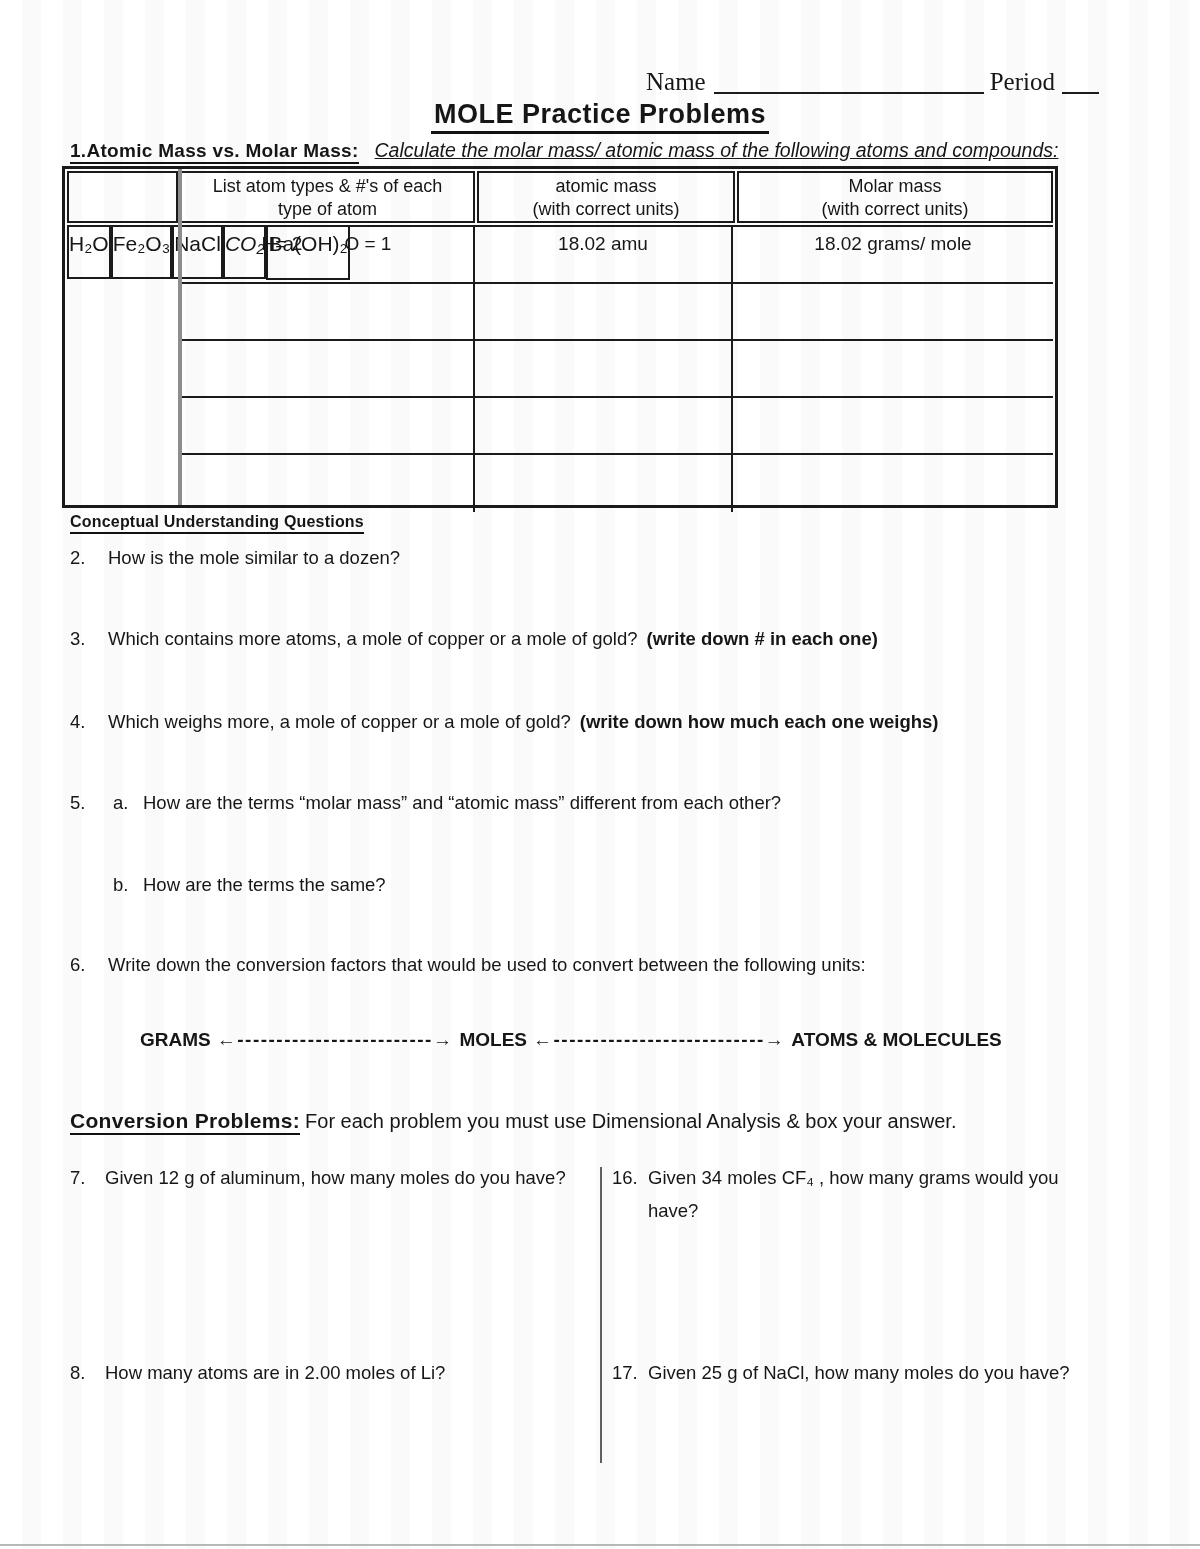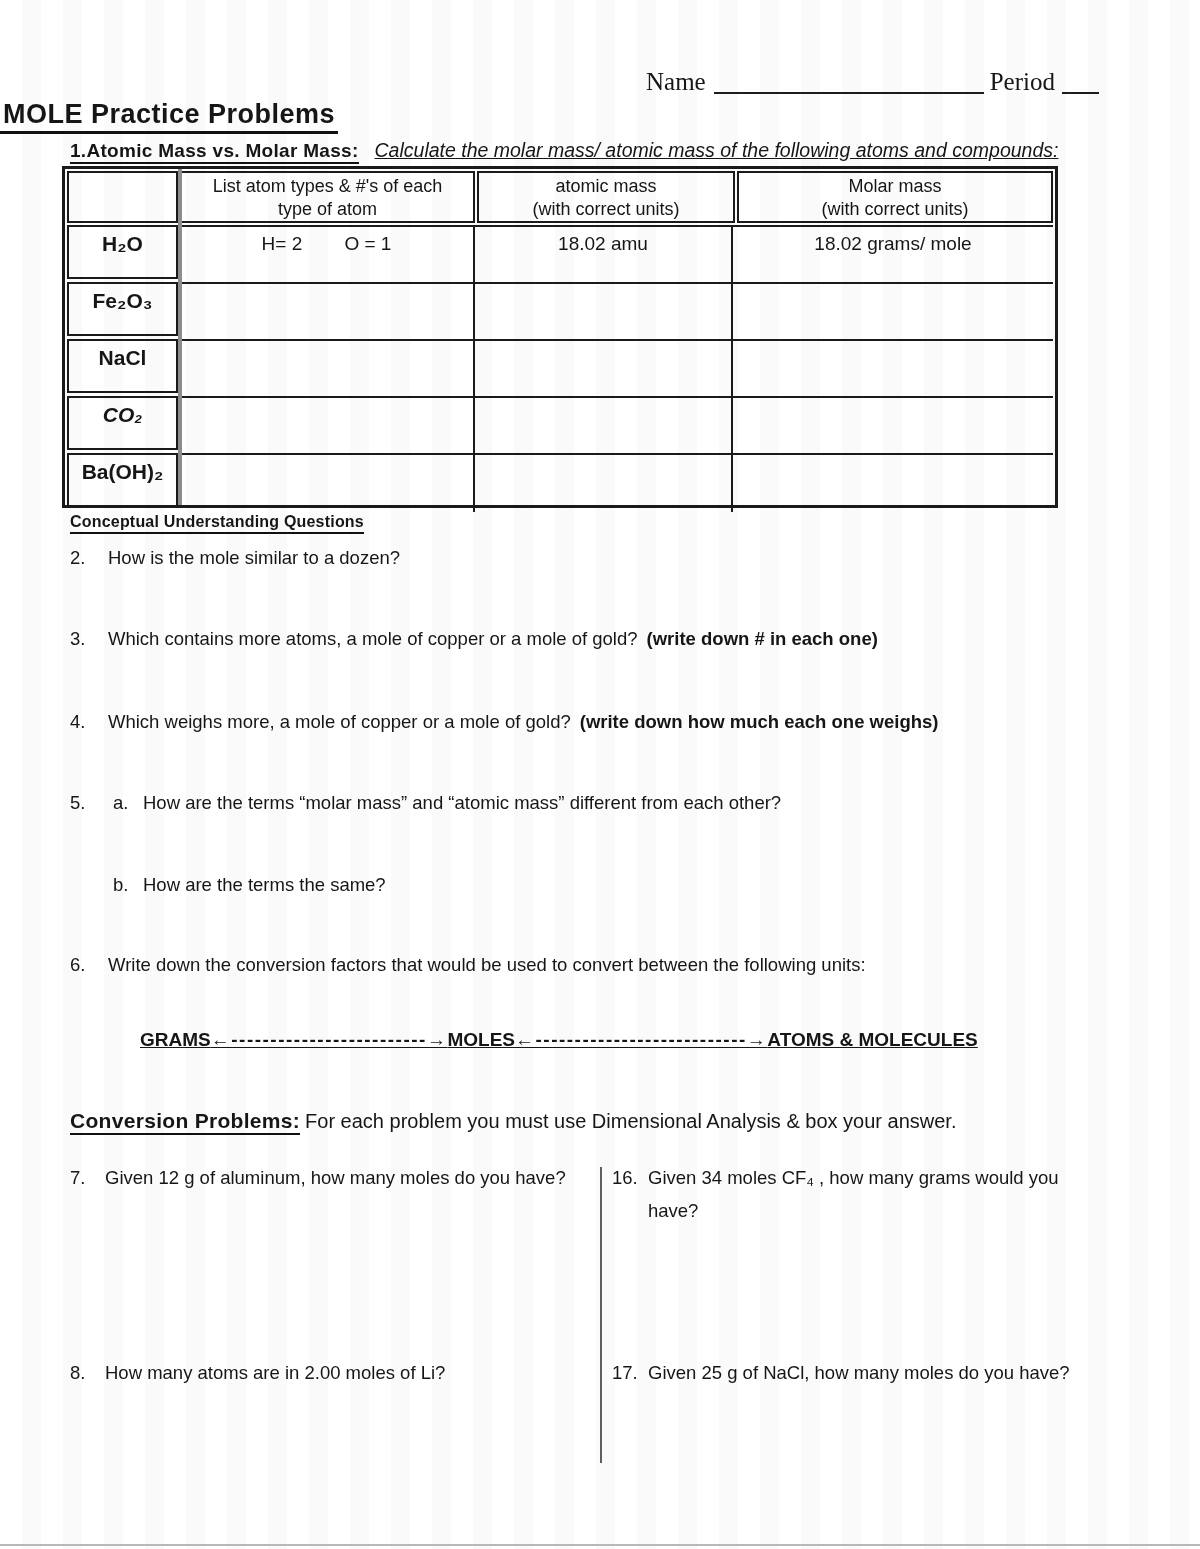--- a/index.html
+++ b/index.html
@@ -21,21 +21,21 @@
     font-size:25px;line-height:28px;white-space:nowrap;
   }
   .blank-line{
     display:inline-block;height:22px;
     border-bottom:2px solid #1c1c1c;
     vertical-align:-4px;
   }
   .blank-name{width:270px;margin:0 6px 0 8px;}
   .blank-period{width:37px;margin-left:7px;}
 
-  .title-wrap{left:0;top:99px;width:1200px;text-align:left;}
+  .title-wrap{left:0;top:99px;width:1200px;text-align:center;}
   .title{
     display:inline-block;font-size:27px;font-weight:bold;
     border-bottom:3px solid #111;padding:0 3px 1px 3px;letter-spacing:.5px;
   }
 
   .sec1{left:70px;top:139px;font-size:19px;white-space:nowrap;}
   .sec1-heading{
     font-weight:bold;border-bottom:2.5px solid #111;padding-bottom:1px;letter-spacing:.3px;
   }
   .sec1-instr{font-style:italic;margin-left:16px;font-size:19.5px;text-decoration:underline;}
@@ -47,21 +47,21 @@
     padding:2px;background:transparent;
   }
   .gray-bar{position:absolute;left:113px;top:0;bottom:0;width:4px;background:#8d8d8d;z-index:3;}
   .thead{display:grid;grid-template-columns:111px 295px 258px 1fr;gap:2px;height:52px;}
   .th{
     border:2px solid #1a1a1a;box-sizing:border-box;
     display:flex;flex-direction:column;align-items:center;justify-content:flex-end;
     font-size:18px;line-height:23px;text-align:center;
   }
   .tbody{display:flex;margin-top:2px;position:relative;}
-  .labels{width:111px;display:flex;flex-direction:column;font-weight:bold;}
+  .labels{width:111px;display:flex;flex-direction:row;}
   .label-box{
     height:54px;border:2px solid #1a1a1a;box-sizing:border-box;margin-bottom:3px;
     display:flex;justify-content:center;align-items:flex-start;
     padding-top:5px;font-size:21px;
   }
   .label-box:last-child{margin-bottom:0;height:55px;}
   .label-italic{font-style:italic;}
   .tgrid{
     flex:1;margin-left:2px;display:grid;
     grid-template-columns:295px 258px 1fr;grid-auto-rows:57px;
@@ -81,21 +81,21 @@
   }
   .sec-heading > span{border-bottom:2.5px solid #111;padding-bottom:1.5px;}
   .q{display:flex;font-size:18.5px;line-height:26px;white-space:nowrap;}
   .qnum{width:38px;flex-shrink:0;}
   .qsub{width:30px;flex-shrink:0;}
   .qbold{font-weight:bold;margin-left:9px;}
 
   
   .diagram{
     left:140px;top:1029px;font-size:19px;font-weight:bold;
-    display:flex;align-items:center;white-space:nowrap;text-decoration:underline;
+    display:flex;align-items:center;gap:6px;white-space:nowrap;
   }
   .dash-seg{letter-spacing:1.5px;font-weight:bold;}
 
   
   .conv-head{left:70px;top:1109px;font-size:19.5px;white-space:nowrap;}
   .conv-head .sec1-heading{font-size:21px;}
   .conv-instr{margin-left:5px;font-size:20px;text-align:center;}
 
   .prob{position:absolute;display:flex;font-size:18.5px;line-height:33px;}
   .pnum{width:36px;flex-shrink:0;}

